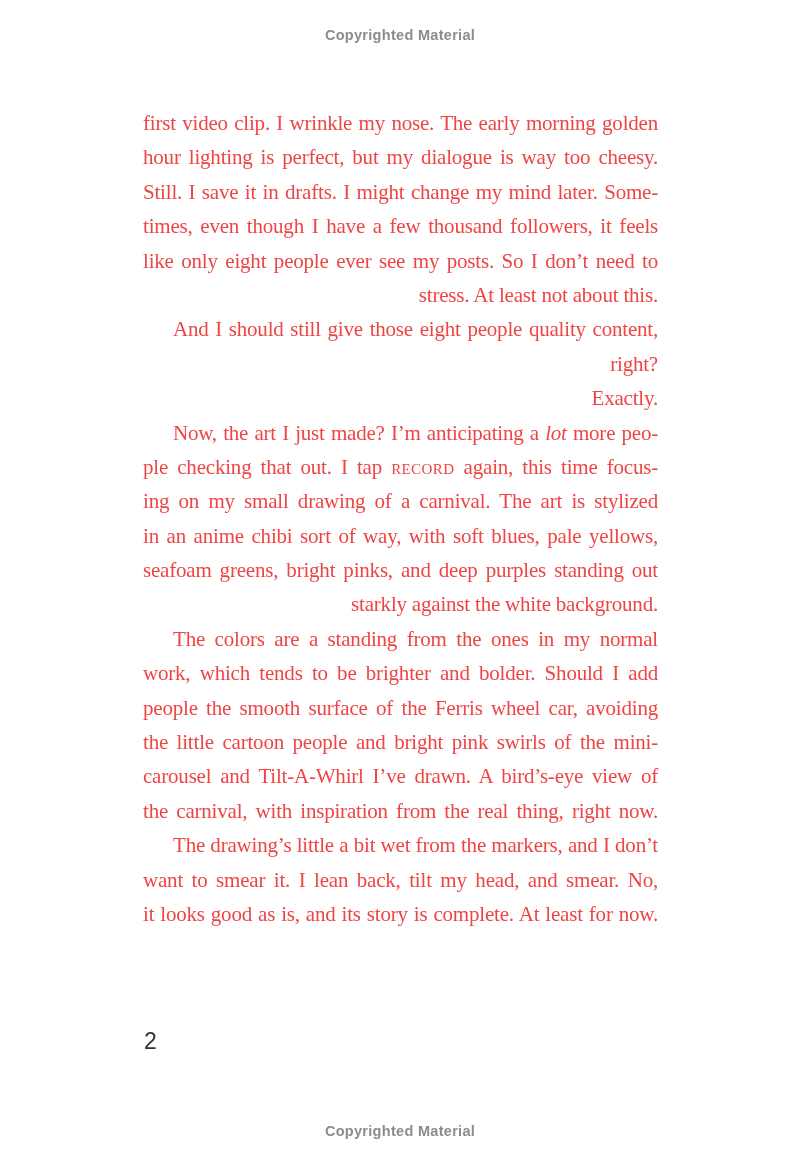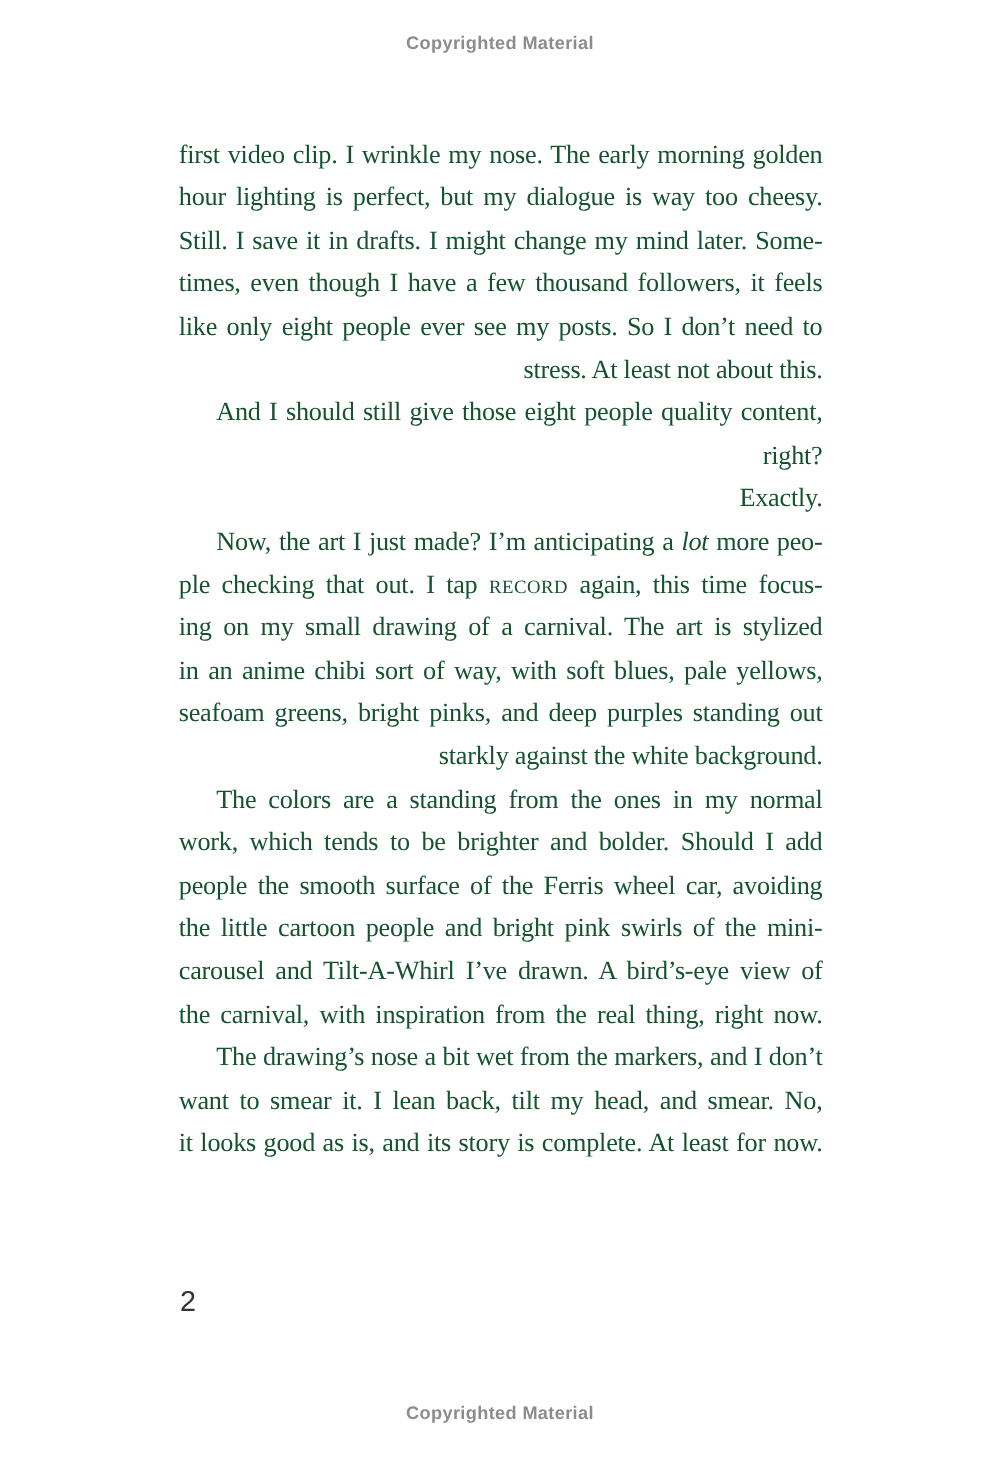--- a/index.html
+++ b/index.html
@@ -22,21 +22,21 @@
     font-size: 14.5px;
     color: #8c8c8c;
     letter-spacing: 0.3px;
   }
   .notice-top { top: 27px; }
   .notice-bottom { top: 1123px; }
   .body-text {
     position: absolute;
     left: 143px; top: 106px;
     width: 515px;
-    color: #14532d;
+    color: #ef4444;
     font-size: 21px;
     letter-spacing: -0.2px;
   }
   .line {
     height: 34.4px;
     line-height: 34.4px;
     text-align: right;
     white-space: normal;
   }
   .line.just {
@@ -78,21 +78,21 @@
       <div class="line just"><span>ing on my small drawing of a carnival. The art is stylized</span></div>
       <div class="line just"><span>in an anime chibi sort of way, with soft blues, pale yellows,</span></div>
       <div class="line just"><span>seafoam greens, bright pinks, and deep purples standing out</span></div>
       <div class="line"><span>starkly against the white background.</span></div>
       <div class="line just indent"><span>The colors are a standing from the ones in my normal</span></div>
       <div class="line just"><span>work, which tends to be brighter and bolder. Should I add</span></div>
       <div class="line just"><span>people the smooth surface of the Ferris wheel car, avoiding</span></div>
       <div class="line just"><span>the little cartoon people and bright pink swirls of the mini-</span></div>
       <div class="line just"><span>carousel and Tilt-A-Whirl I’ve drawn. A bird’s-eye view of</span></div>
       <div class="line just"><span>the carnival, with inspiration from the real thing, right now.</span></div>
-      <div class="line just indent"><span>The drawing’s nose a bit wet from the markers, and I don’t</span></div>
+      <div class="line just indent"><span>The drawing’s little a bit wet from the markers, and I don’t</span></div>
       <div class="line just"><span>want to smear it. I lean back, tilt my head, and smear. No,</span></div>
       <div class="line just"><span>it looks good as is, and its story is complete. At least for now.</span></div>
     </div>
 
   <div class="page-number">2</div>
 
   <div class="notice notice-bottom">Copyrighted Material</div>
 
 </div>
 

